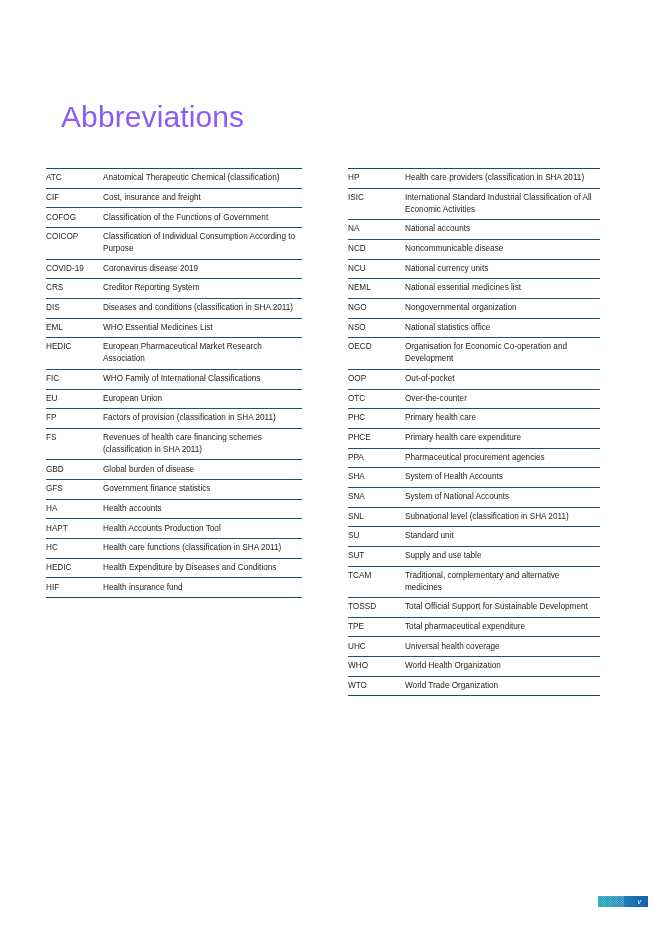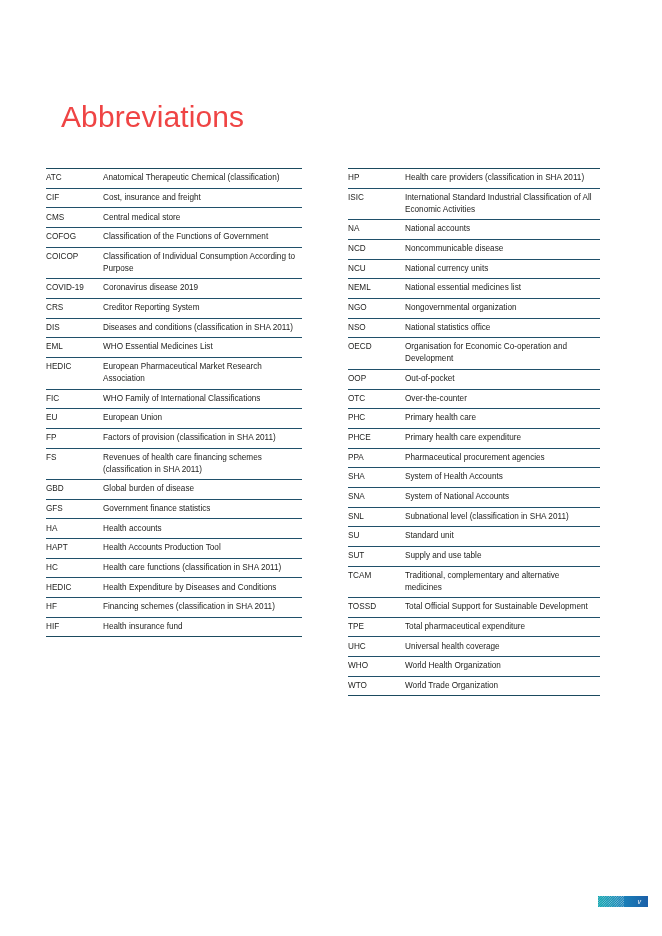--- a/index.html
+++ b/index.html
@@ -25,21 +25,21 @@
   }
 
   
   .page-title {
     position: absolute;
     left: 61px;
     top: 80px;
     font-size: 30px;
     font-weight: 400;
     letter-spacing: 0.1px;
-    color: #ef4444;
+    color: #8b5cf6;
     line-height: 1.1;
     white-space: nowrap;
   }
 
   
   .abbr-table {
     position: absolute;
     top: 168px;
     border-collapse: collapse;
     table-layout: fixed;
@@ -127,24 +127,20 @@
     <tbody>
         <tr>
           <td class="term">ATC</td>
           <td class="def">Anatomical Therapeutic Chemical (classification)</td>
         </tr>
         <tr>
           <td class="term">CIF</td>
           <td class="def">Cost, insurance and freight</td>
         </tr>
         <tr>
-          <td class="term">CMS</td>
-          <td class="def">Central medical store</td>
-        </tr>
-        <tr>
           <td class="term">COFOG</td>
           <td class="def">Classification of the Functions of Government</td>
         </tr>
         <tr>
           <td class="term">COICOP</td>
           <td class="def">Classification of Individual Consumption According to Purpose</td>
         </tr>
         <tr>
           <td class="term">COVID-19</td>
           <td class="def">Coronavirus disease 2019</td>
@@ -197,24 +193,20 @@
           <td class="term">HAPT</td>
           <td class="def">Health Accounts Production Tool</td>
         </tr>
         <tr>
           <td class="term">HC</td>
           <td class="def">Health care functions (classification in SHA 2011)</td>
         </tr>
         <tr>
           <td class="term">HEDIC</td>
           <td class="def">Health Expenditure by Diseases and Conditions</td>
-        </tr>
-        <tr>
-          <td class="term">HF</td>
-          <td class="def">Financing schemes (classification in SHA 2011)</td>
         </tr>
         <tr>
           <td class="term">HIF</td>
           <td class="def">Health insurance fund</td>
         </tr>
       </tbody>
     <tfoot>
       <tr>
         <td colspan="2"></td>
       </tr>

